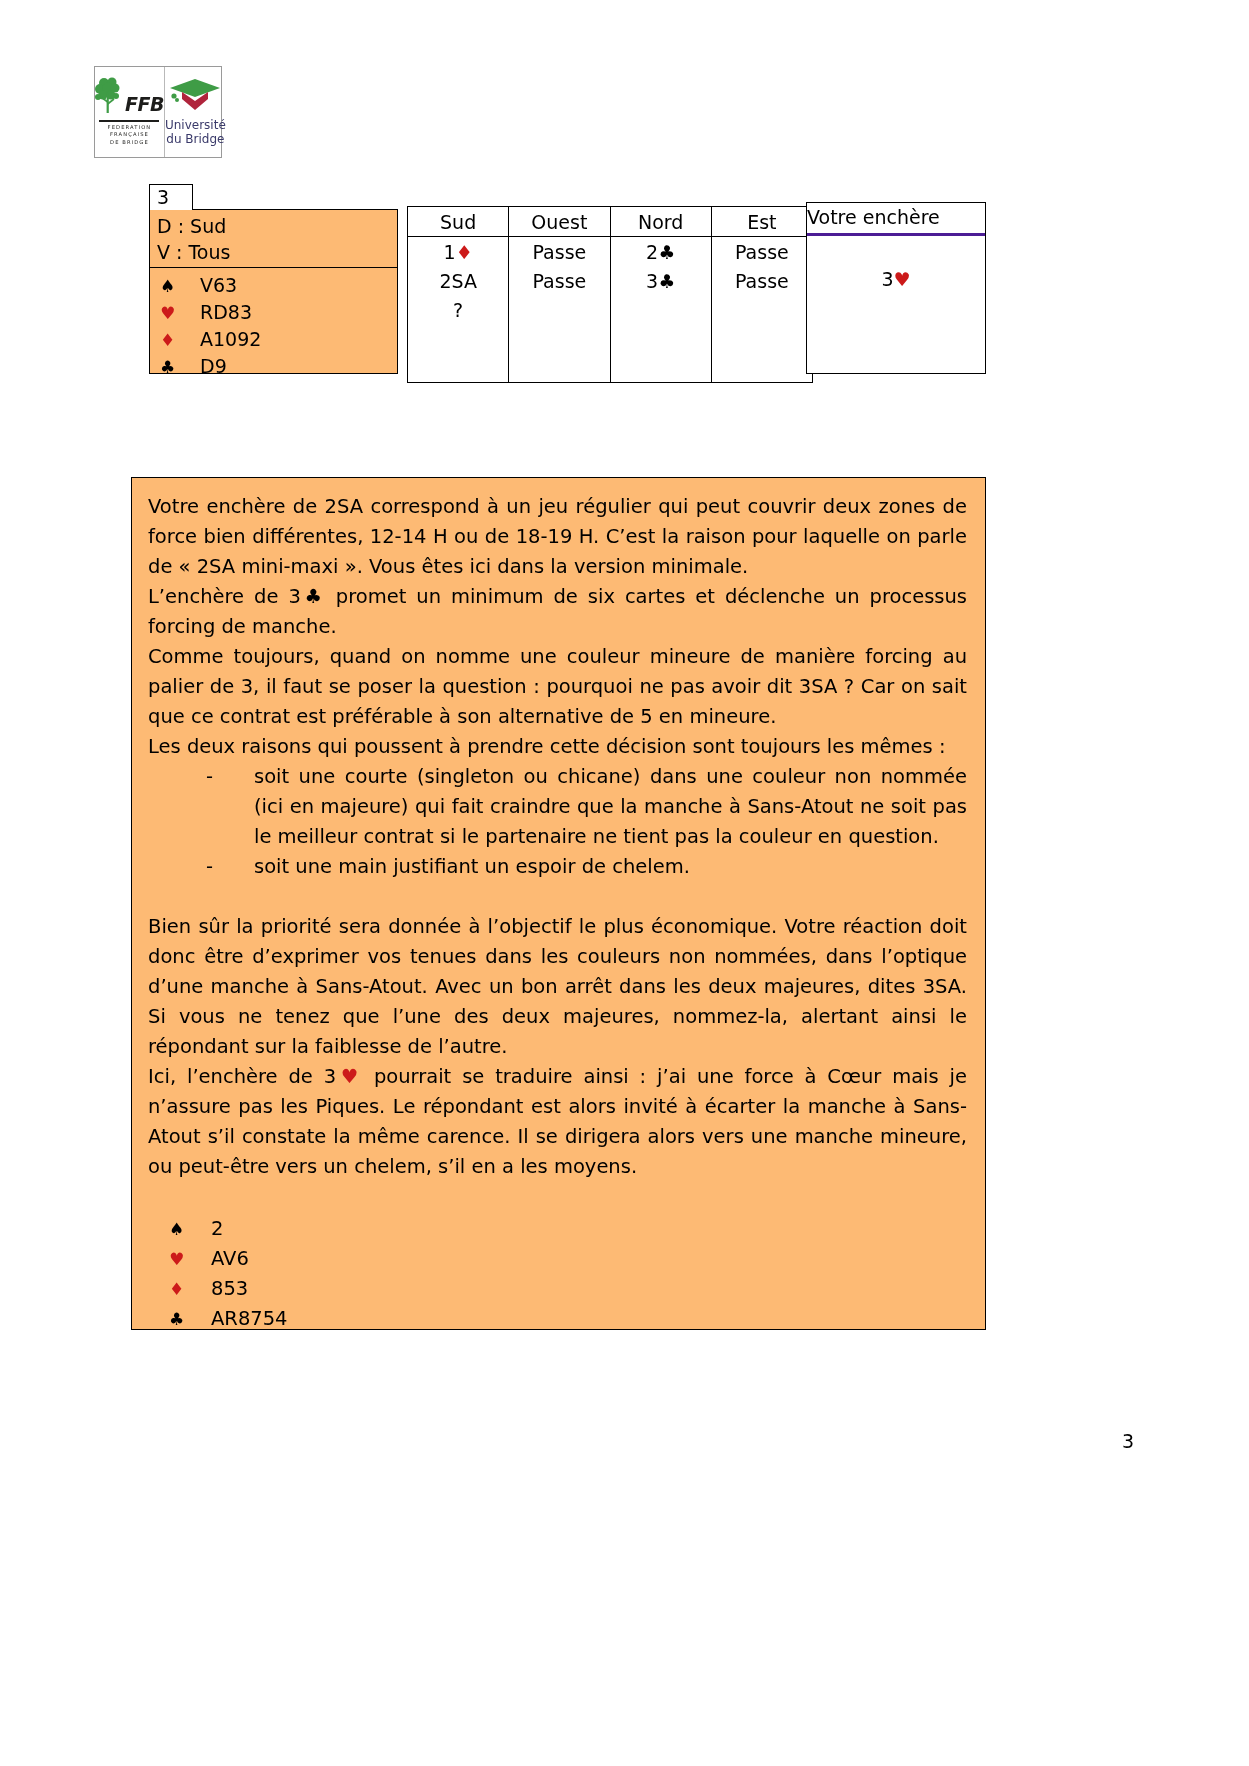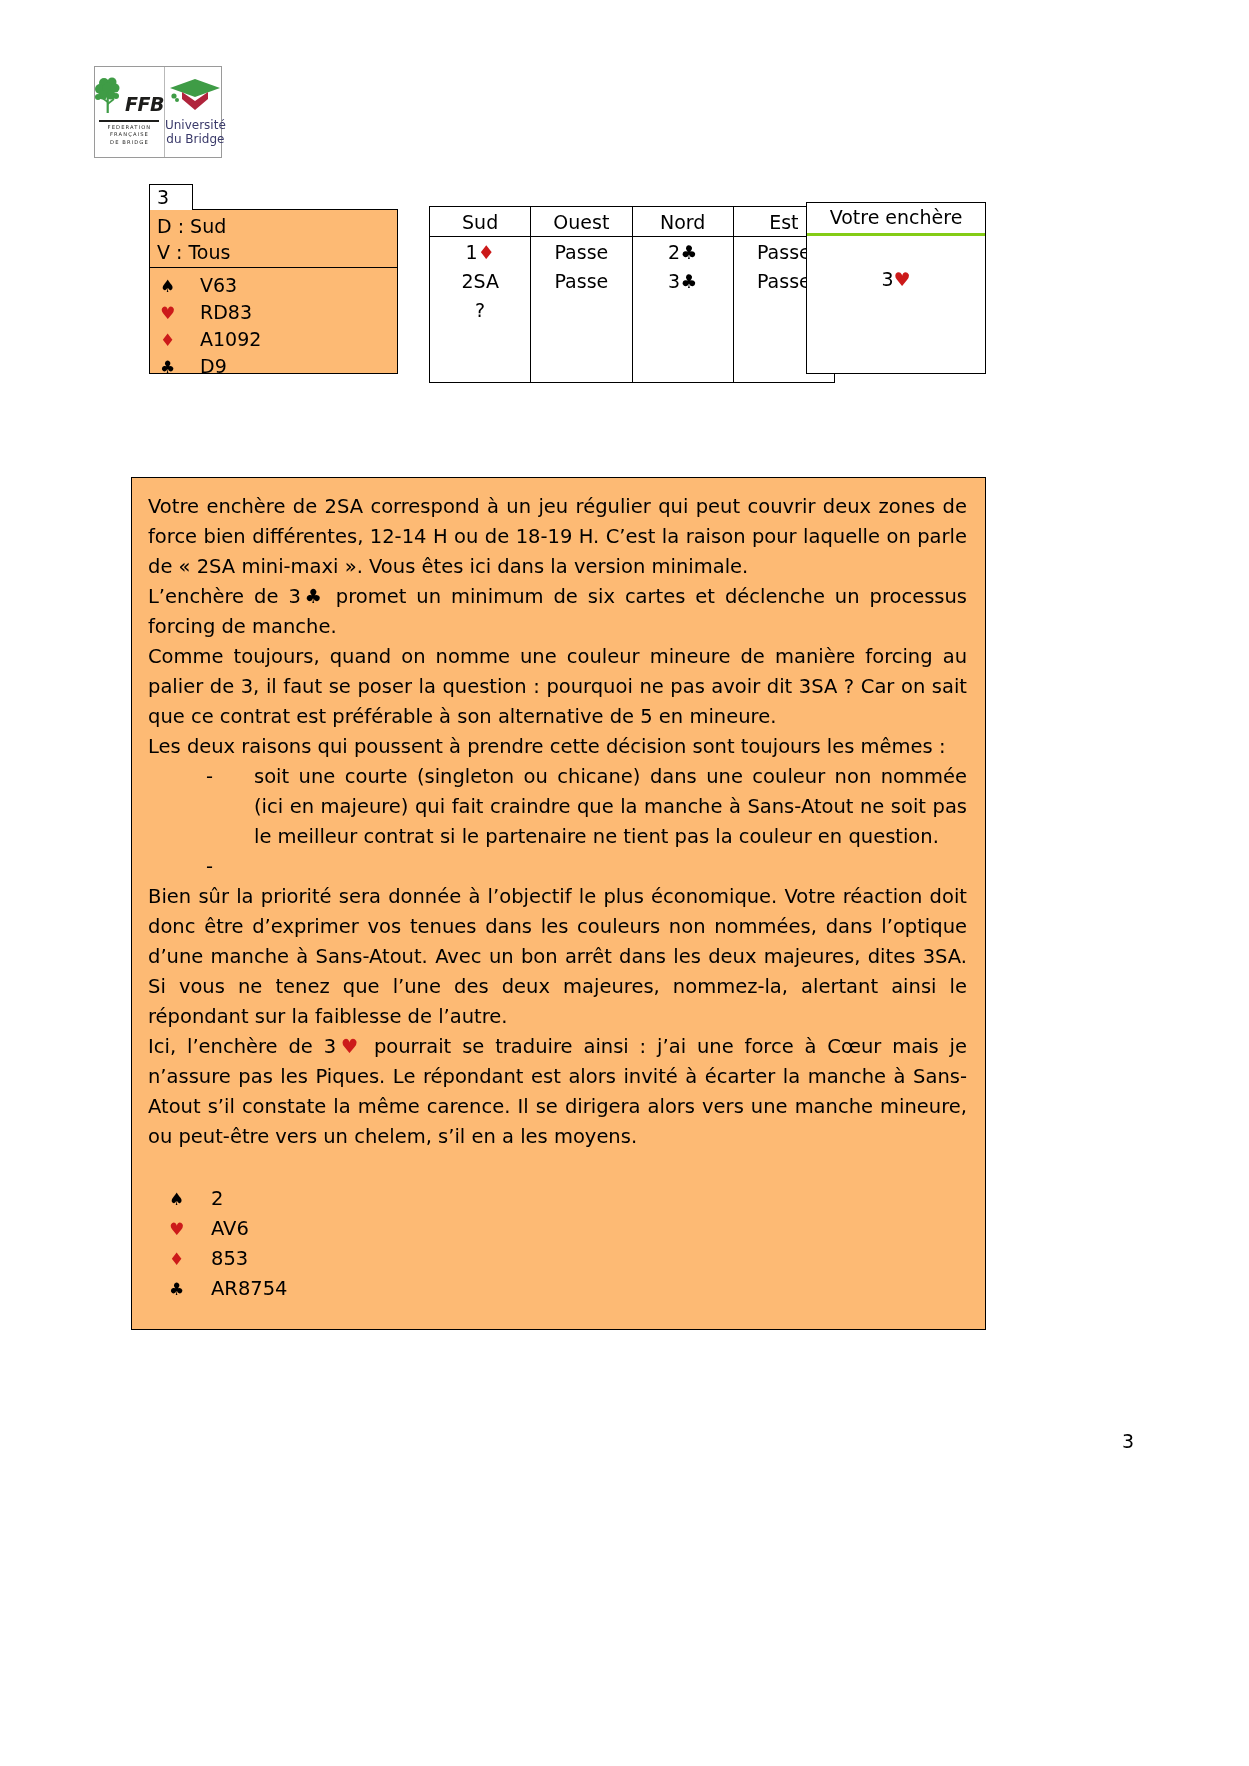--- a/index.html
+++ b/index.html
@@ -126,21 +126,21 @@
     font-size: 17px;
     text-align: left;
     padding-left: 3px;
   }
   .red { color: #cc1a1a; }
   .black { color: #000000; }
 
   
   .auction {
     position: absolute;
-    left: 429px;
+    left: 407px;
     top: 206px;
     width: 406px;
     height: 168px;
     border: 1.5px solid #000;
     box-sizing: border-box;
     border-collapse: collapse;
     background: #fff;
   }
   table.auction { border-spacing: 0; }
   .auction th, .auction td {
@@ -161,24 +161,24 @@
     position: absolute;
     left: 806px;
     top: 202px;
     width: 180px;
     height: 172px;
     border: 1.5px solid #000;
     box-sizing: border-box;
     background: #fff;
   }
   .yourbid-title {
-    text-align: center;
+    text-align: left;
     font-size: 19px;
     line-height: 29px;
-    border-bottom: 3px solid #84cc16;
+    border-bottom: 3px solid #4c1d95;
     padding-bottom: 1px;
   }
   .yourbid-value {
     text-align: center;
     font-size: 19px;
     margin-top: 32px;
   }
 
   
   .textframe {
@@ -361,21 +361,21 @@
   </div>
 </div>
 
 <div class="textframe">
   <p class="para">Votre enchère de 2SA correspond à un jeu régulier qui peut couvrir deux zones de force bien différentes, 12-14 H ou de 18-19 H. C’est la raison pour laquelle on parle de « 2SA mini-maxi ». Vous êtes ici dans la version minimale.</p>
   <p class="para"><span>L’enchère de 3</span><span class="black">♣</span><span> promet un minimum de six cartes et déclenche un processus forcing de manche.</span></p>
   <p class="para">Comme toujours, quand on nomme une couleur mineure de manière forcing au palier de 3, il faut se poser la question : pourquoi ne pas avoir dit 3SA ? Car on sait que ce contrat est préférable à son alternative de 5 en mineure.</p>
   <p class="para">Les deux raisons qui poussent à prendre cette décision sont toujours les mêmes :</p>
   <ul class="dashlist">
     <li><span class="dash">-</span><span>soit une courte (singleton ou chicane) dans une couleur non nommée (ici en majeure) qui fait craindre que la manche à Sans-Atout ne soit pas le meilleur contrat si le partenaire ne tient pas la couleur en question.</span></li>
-    <li><span class="dash">-</span></li>
+    <li><span class="dash">-</span><span>soit une main justifiant un espoir de chelem.</span></li>
   </ul>
   <div class="spacer"></div>
   <p class="para">Bien sûr la priorité sera donnée à l’objectif le plus économique. Votre réaction doit donc être d’exprimer vos tenues dans les couleurs non nommées, dans l’optique d’une manche à Sans-Atout. Avec un bon arrêt dans les deux majeures, dites 3SA. Si vous ne tenez que l’une des deux majeures, nommez-la, alertant ainsi le répondant sur la faiblesse de l’autre.</p>
   <p class="para"><span>Ici, l’enchère de 3</span><span class="red">♥</span><span> pourrait se traduire ainsi : j’ai une force à Cœur mais je n’assure pas les Piques. Le répondant est alors invité à écarter la manche à Sans-Atout s’il constate la même carence. Il se dirigera alors vers une manche mineure, ou peut-être vers un chelem, s’il en a les moyens.</span></p>
   <div class="spacer"></div>
   <div class="bottom-hand">
     <div class="suit-row">
       <span class="suit-sym black">♠</span>
       <span>2</span>
     </div>

